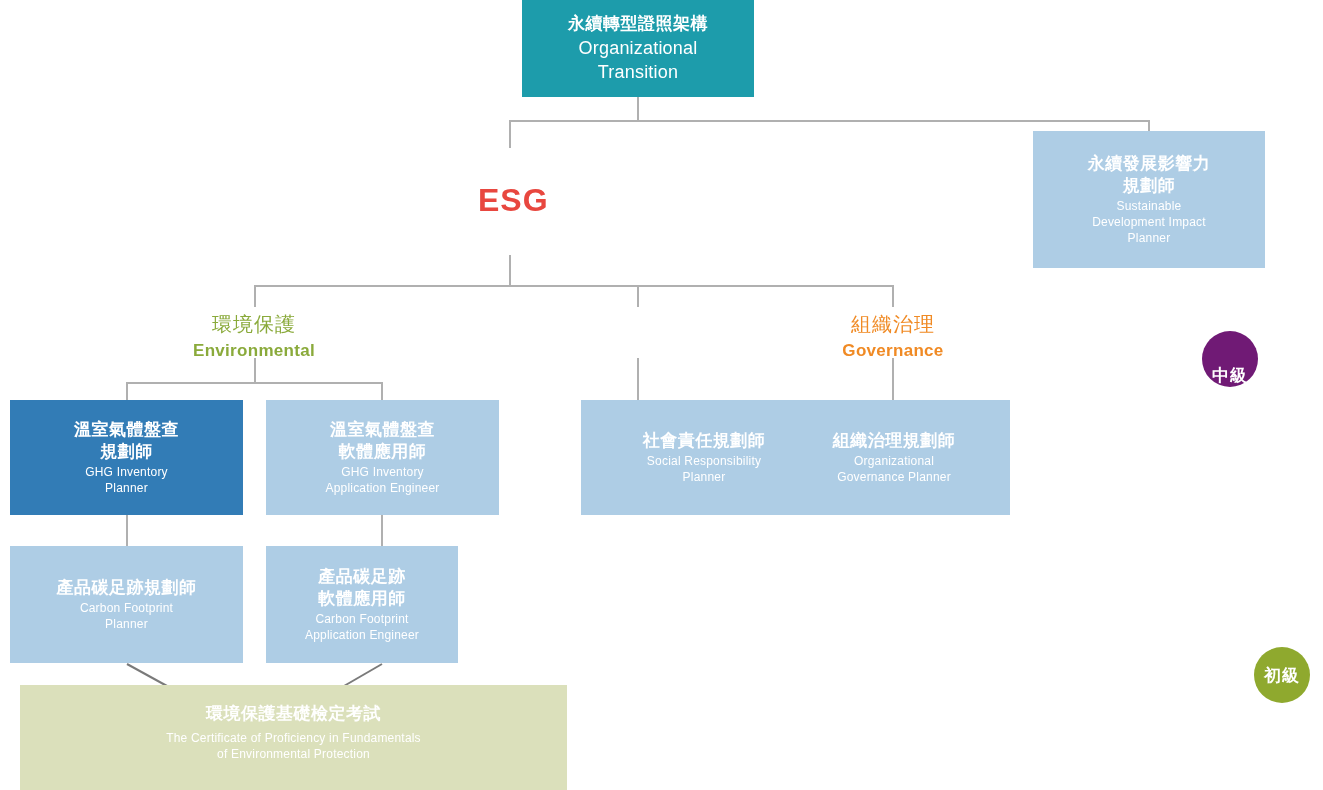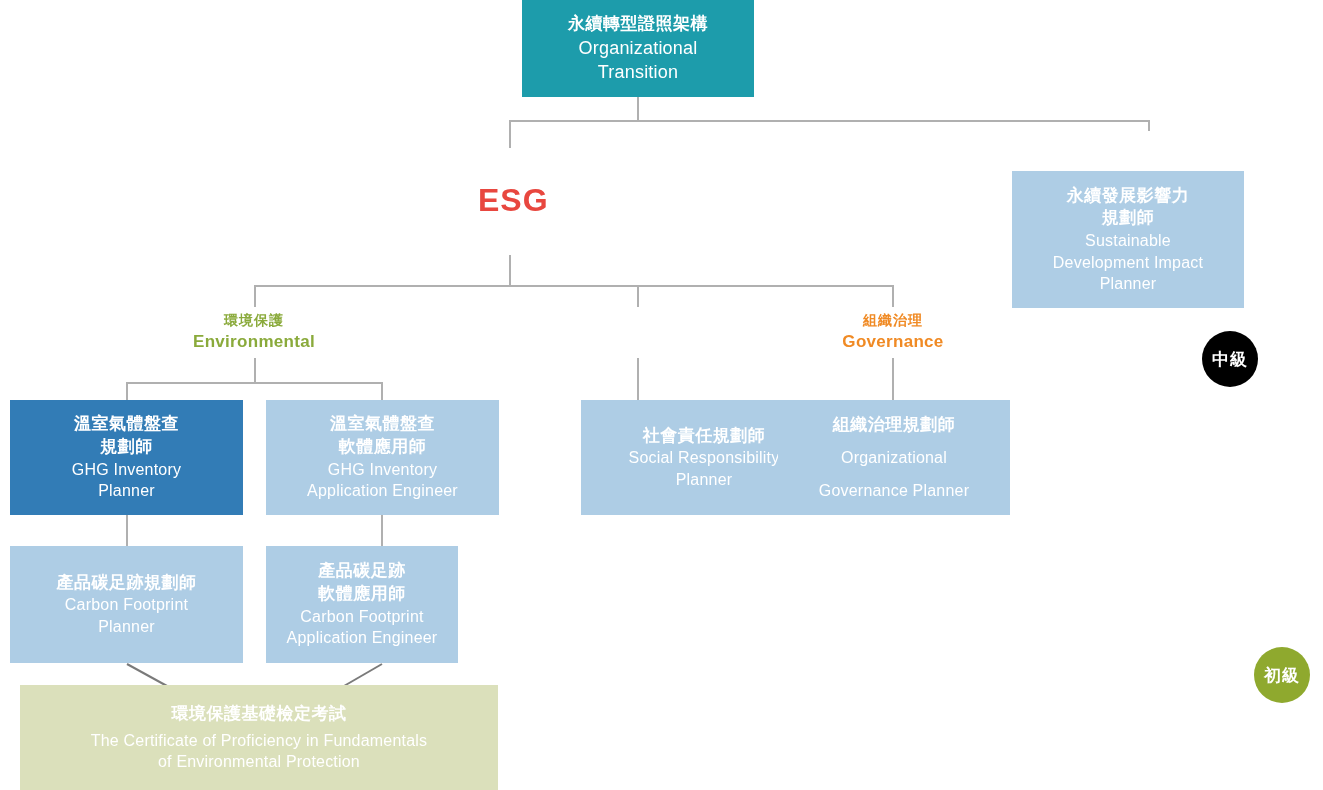--- a/index.html
+++ b/index.html
@@ -32,21 +32,21 @@
     line-height: 1.34;
     padding: 6px 8px;
   }
   .node .zh {
     font-weight: bold;
     font-size: 17px;
     letter-spacing: 0.5px;
   }
   .node .en {
     font-weight: normal;
-    font-size: 16px;
+    font-size: 12px;
     letter-spacing: 0.2px;
   }
 
   
   .node.root { background: #1d9cab; }
   .node.root .zh { font-size: 17px; }
   .node.root .en { font-size: 18px; }
 
   
   .node.light { background: #aecde5; }
@@ -56,22 +56,22 @@
   .node.olive { background: #dbe0bb; }
 
   
   .pillar {
     position: absolute;
     text-align: center;
     line-height: 1.45;
   }
   .pillar .zh {
     display: block;
-    font-size: 14px;
-    font-weight: bold;
+    font-size: 20px;
+    font-weight: normal;
     letter-spacing: 1px;
   }
   .pillar .en {
     display: block;
     font-size: 17px;
     font-weight: bold;
     letter-spacing: 0.3px;
   }
 
   
@@ -139,21 +139,21 @@
     <line x1="127" y1="664" x2="167" y2="686" stroke="#7a7a7a" stroke-width="2"></line>
     <line x1="382" y1="664" x2="344" y2="686" stroke="#7a7a7a" stroke-width="2"></line>
   </svg>
 
   <div class="node root" style="left:522px; top:0px; width:232px; height:97px;">
     <div class="zh">永續轉型證照架構</div>
     <div class="en">Organizational</div>
     <div class="en">Transition</div>
   </div>
 
-  <div class="node light" style="left:1012px; top:131px; width:232px; height:137px;margin-top:40px;">
+  <div class="node light" style="left:1033px; top:131px; width:232px; height:137px;">
     <div class="zh">永續發展影響力</div>
     <div class="zh">規劃師</div>
     <div class="en">Sustainable</div>
     <div class="en">Development Impact</div>
     <div class="en">Planner</div>
   </div>
 
   <div id="esg-wordmark" style="left:478px; top:182px;">ESG</div>
 
   <div class="pillar" style="left:154px; top:310px; width:200px; color:#8aaa3b;">
@@ -178,45 +178,45 @@
     <div class="en">GHG Inventory</div>
     <div class="en">Application Engineer</div>
   </div>
 
   <div class="node light" style="left:541px; top:400px; width:246px; height:115px;margin-left:40px;">
     <div class="zh">社會責任規劃師</div>
     <div class="en">Social Responsibility</div>
     <div class="en">Planner</div>
   </div>
 
-  <div class="node light" style="left:778px; top:400px; width:232px; height:115px;gap:11px;">
+  <div class="node light" style="left:778px; top:400px; width:232px; height:115px;">
     <div class="zh">組織治理規劃師</div>
     <div class="en">Organizational</div>
     <div class="en">Governance Planner</div>
   </div>
 
   <div class="node light" style="left:10px; top:546px; width:233px; height:117px;">
     <div class="zh">產品碳足跡規劃師</div>
     <div class="en">Carbon Footprint</div>
     <div class="en">Planner</div>
   </div>
 
   <div class="node light" style="left:266px; top:546px; width:192px; height:117px;">
     <div class="zh">產品碳足跡</div>
     <div class="zh">軟體應用師</div>
     <div class="en">Carbon Footprint</div>
     <div class="en">Application Engineer</div>
   </div>
 
-  <div class="node olive" style="left:20px; top:685px; width:478px; height:105px; justify-content:flex-start; padding-top:18px;">
+  <div class="node olive" style="left:20px; top:685px; width:547px; height:105px; justify-content:flex-start; padding-top:18px;">
     <div class="zh">環境保護基礎檢定考試</div>
     <div class="en" style="margin-top:4px;">The Certificate of Proficiency in Fundamentals</div>
     <div class="en">of Environmental Protection</div>
   </div>
 
-  <div class="badge" style="left:1202px; top:331px; background:#000000;">
+  <div class="badge" style="left:1202px; top:331px; background:#701a75;align-items:flex-end;">
     <span>中級</span>
   </div>
   <div class="badge" style="left:1254px; top:647px; background:#8fa92e;">
     <span>初級</span>
   </div>
 
 </div>
 
 </body></html>

